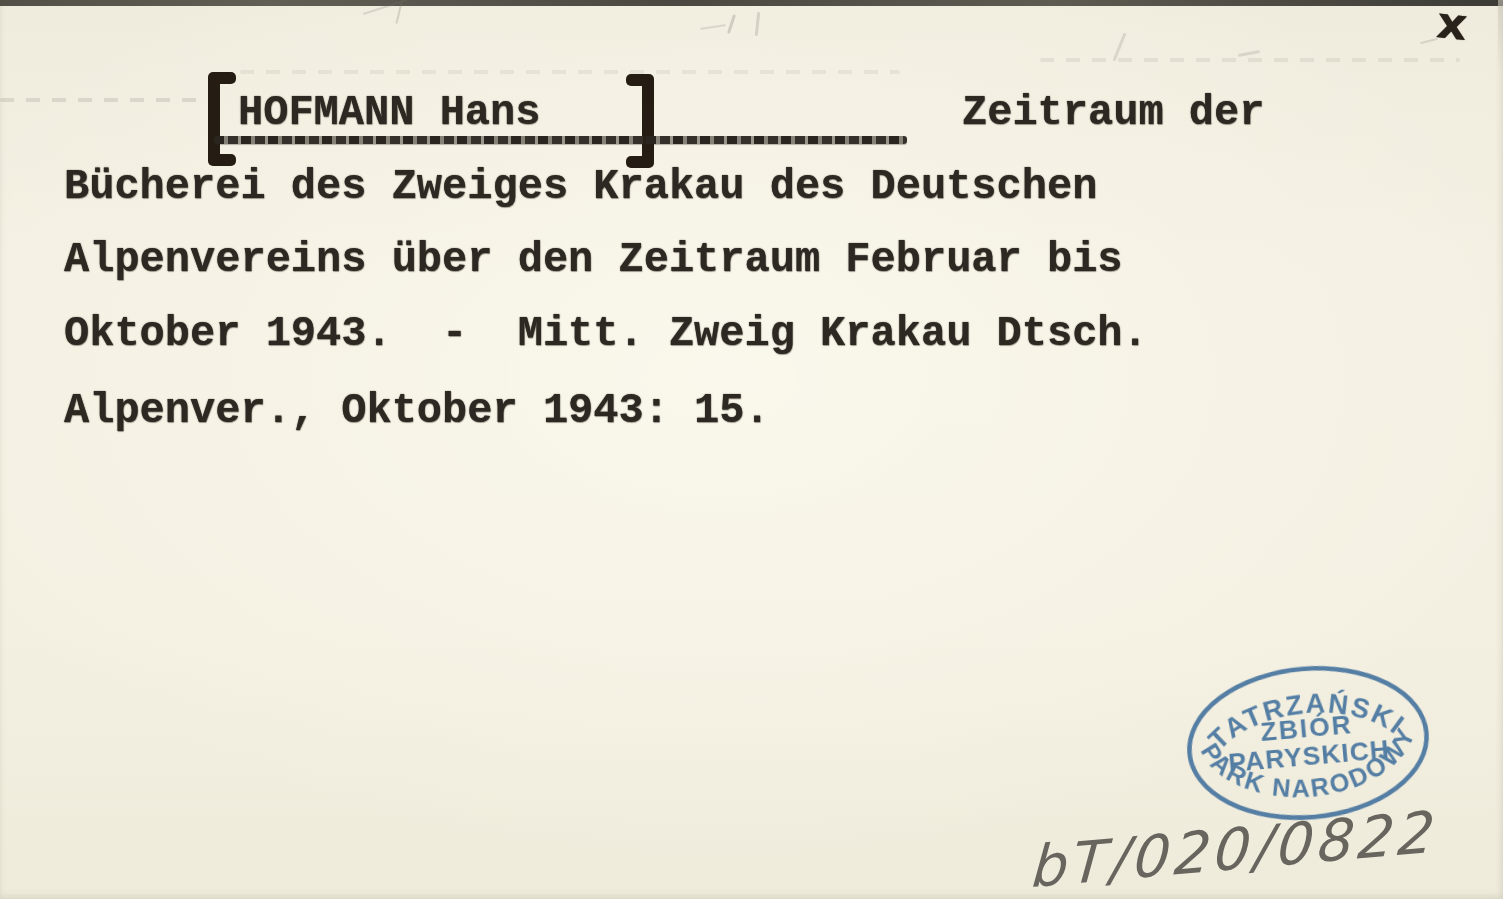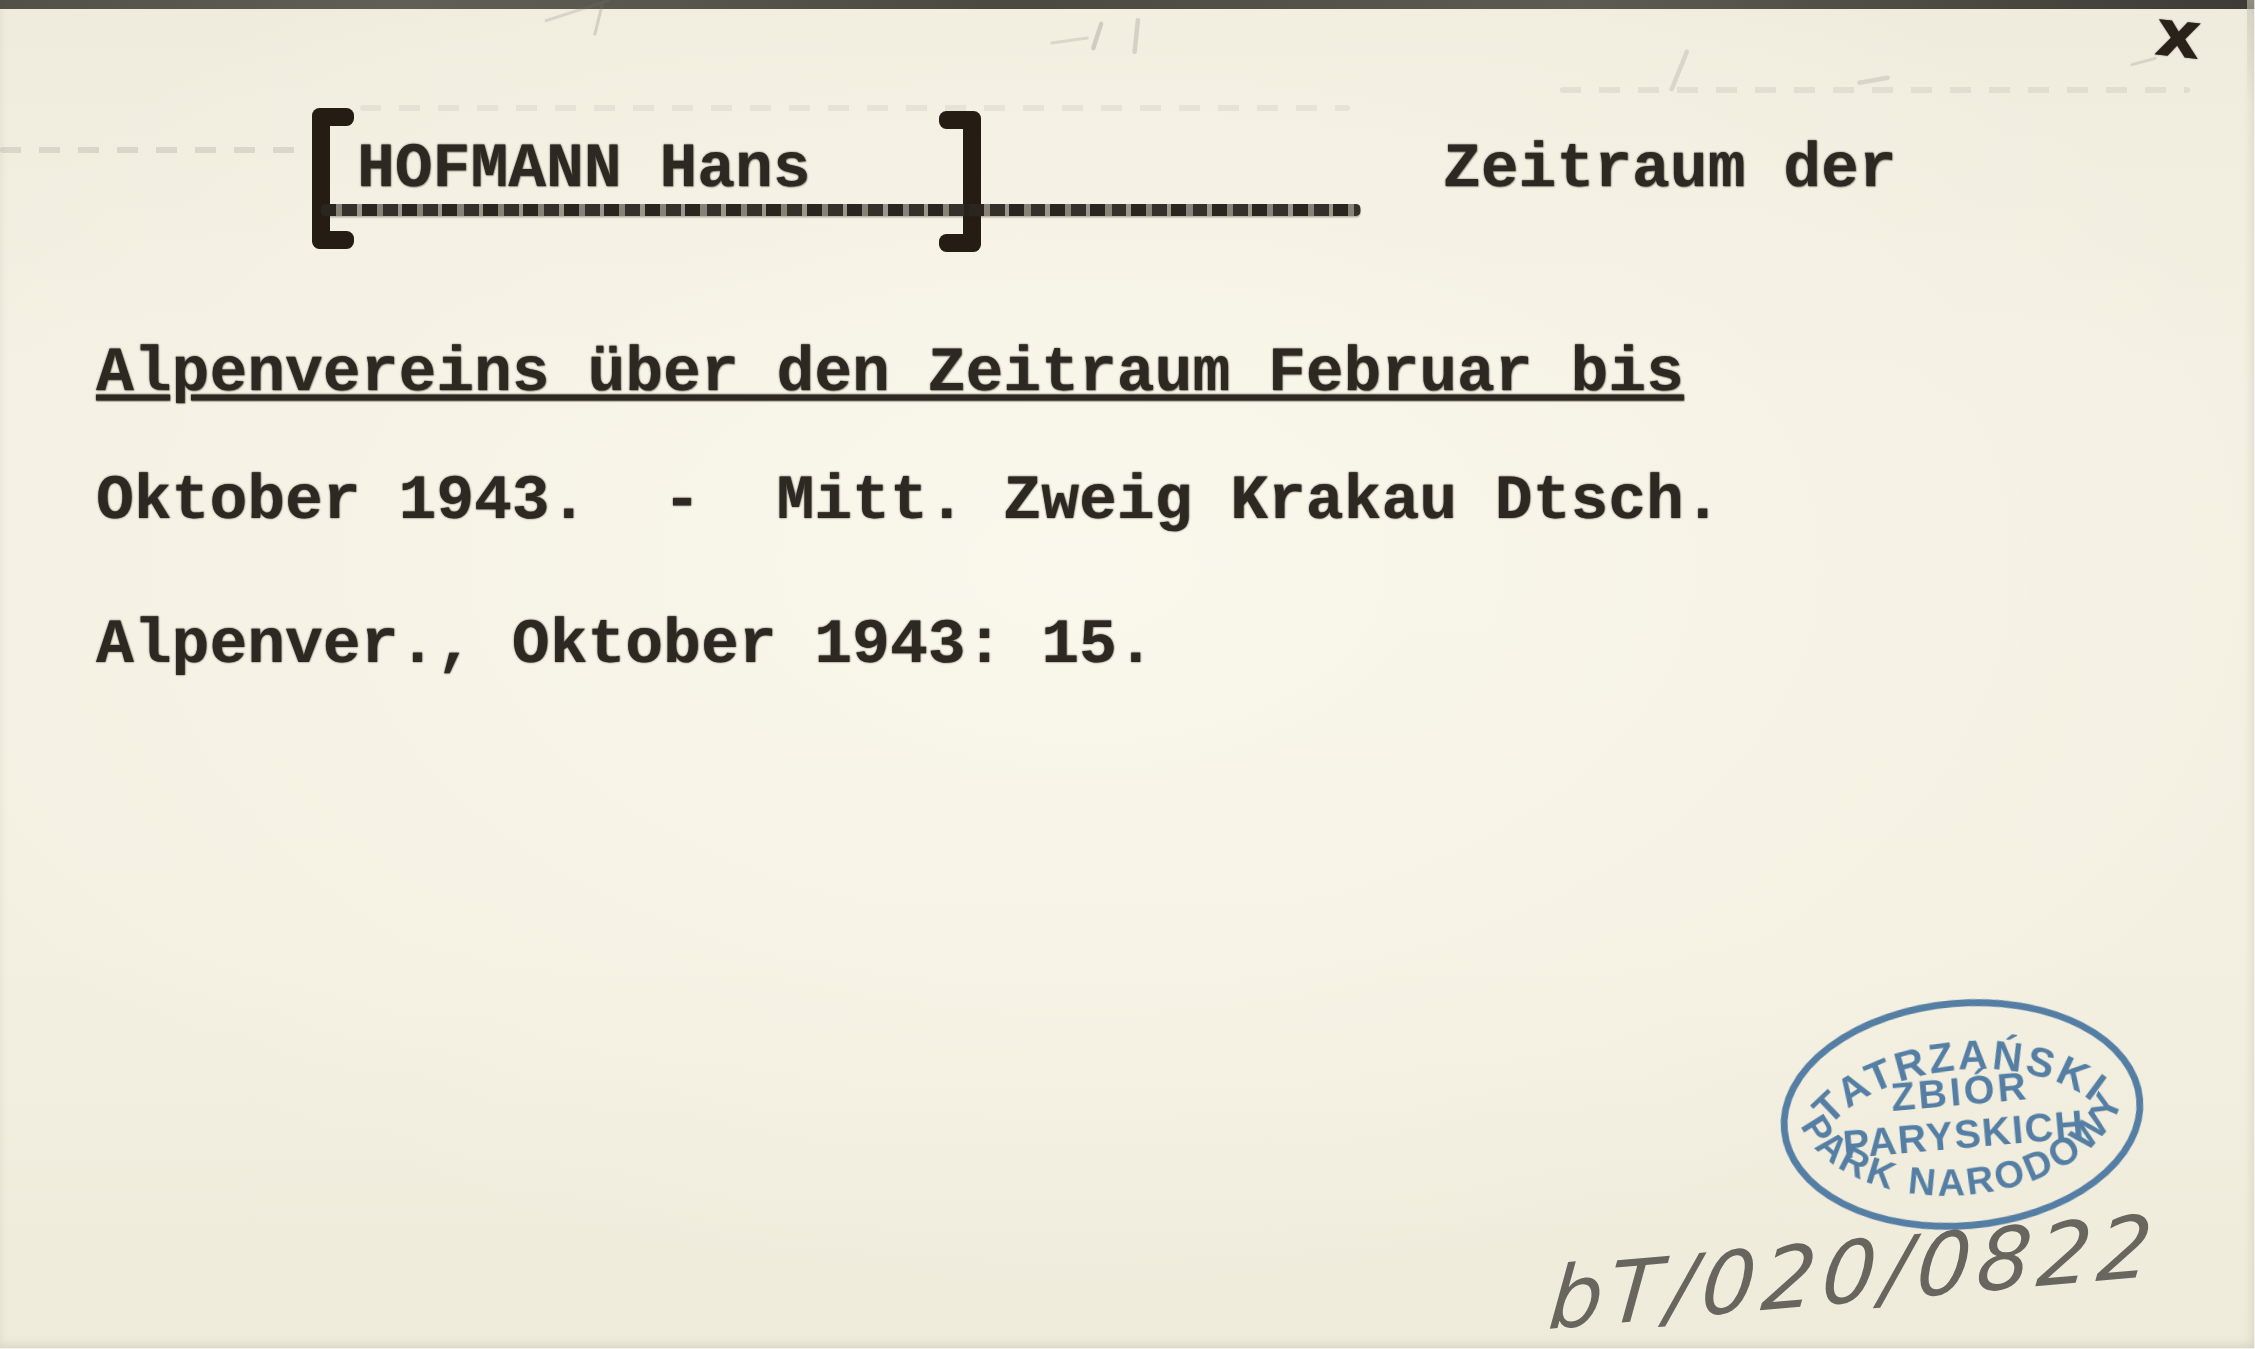--- a/index.html
+++ b/index.html
@@ -164,23 +164,24 @@
   <div class="bracket bracket-open" style="left:208px; top:72px;">
       <span class="stem"></span>
     </div>
   <div class="typed" style="left:238px; top:84px;">HOFMANN Hans</div>
   <div class="bracket bracket-close" style="left:626px; top:74px;">
       <span class="stem"></span>
     </div>
   <div class="typed" style="left:962px; top:84px;">Zeitraum der</div>
   <div class="heading-underline"></div>
 
-  <div class="typed" style="left:64px; top:220px;text-decoration:underline;">Alpenvereins über den Zeitraum Februar bis</div>
+  <div class="typed" style="left:64px; top:158px;">Bücherei des Zweiges Krakau des Deutschen</div>
+  <div class="typed" style="left:64px; top:231px;">Alpenvereins über den Zeitraum Februar bis</div>
   <div class="typed" style="left:64px; top:305px;">Oktober 1943.  -  Mitt. Zweig Krakau Dtsch.</div>
-  <div class="typed" style="left:64px; top:401px;">Alpenver., Oktober 1943: 15.</div>
+  <div class="typed" style="left:64px; top:382px;">Alpenver., Oktober 1943: 15.</div>
 
   <div class="stamp">
     <svg viewBox="0 0 250 160" xmlns="http://www.w3.org/2000/svg">
       <ellipse cx="125" cy="80" rx="117" ry="73" fill="none" stroke="#3f6f9c" stroke-width="4.5"></ellipse>
       <defs>
         <path id="arcTop" d="M 24,104 A 102,62 0 0 1 226,104" fill="none"></path>
         <path id="arcBottom" d="M 18,74 A 108,68 0 0 0 232,74" fill="none"></path>
       </defs>
       <text font-size="27" letter-spacing="2">
         <textPath href="#arcTop" startOffset="50%" text-anchor="middle">TATRZAŃSKI</textPath>

